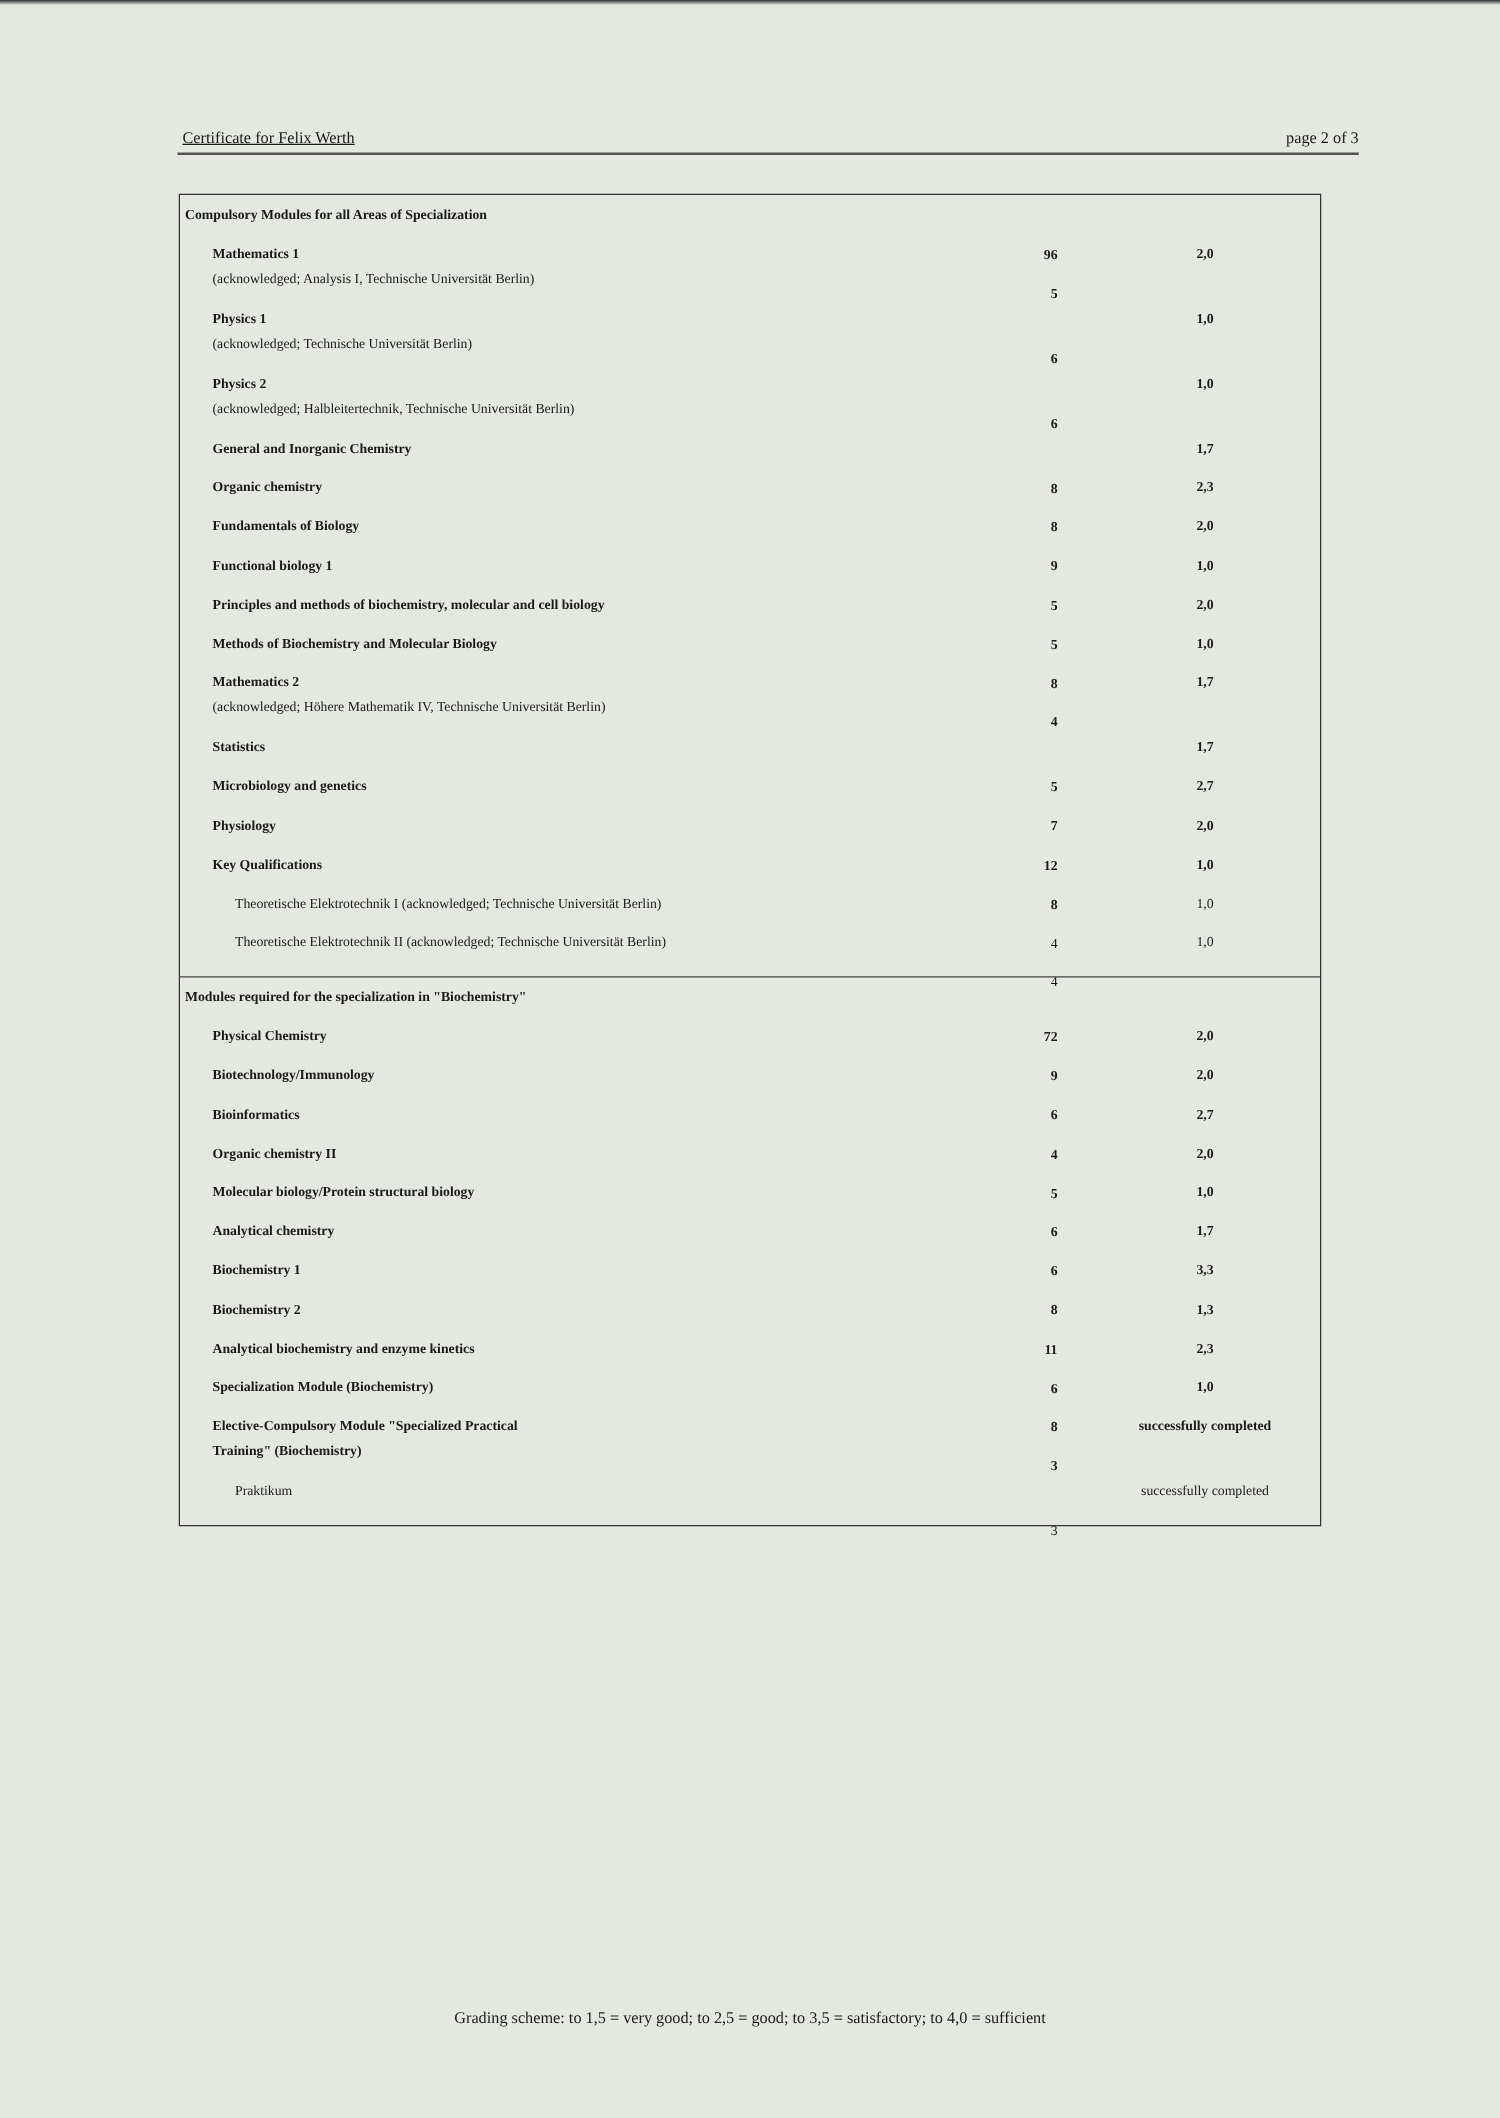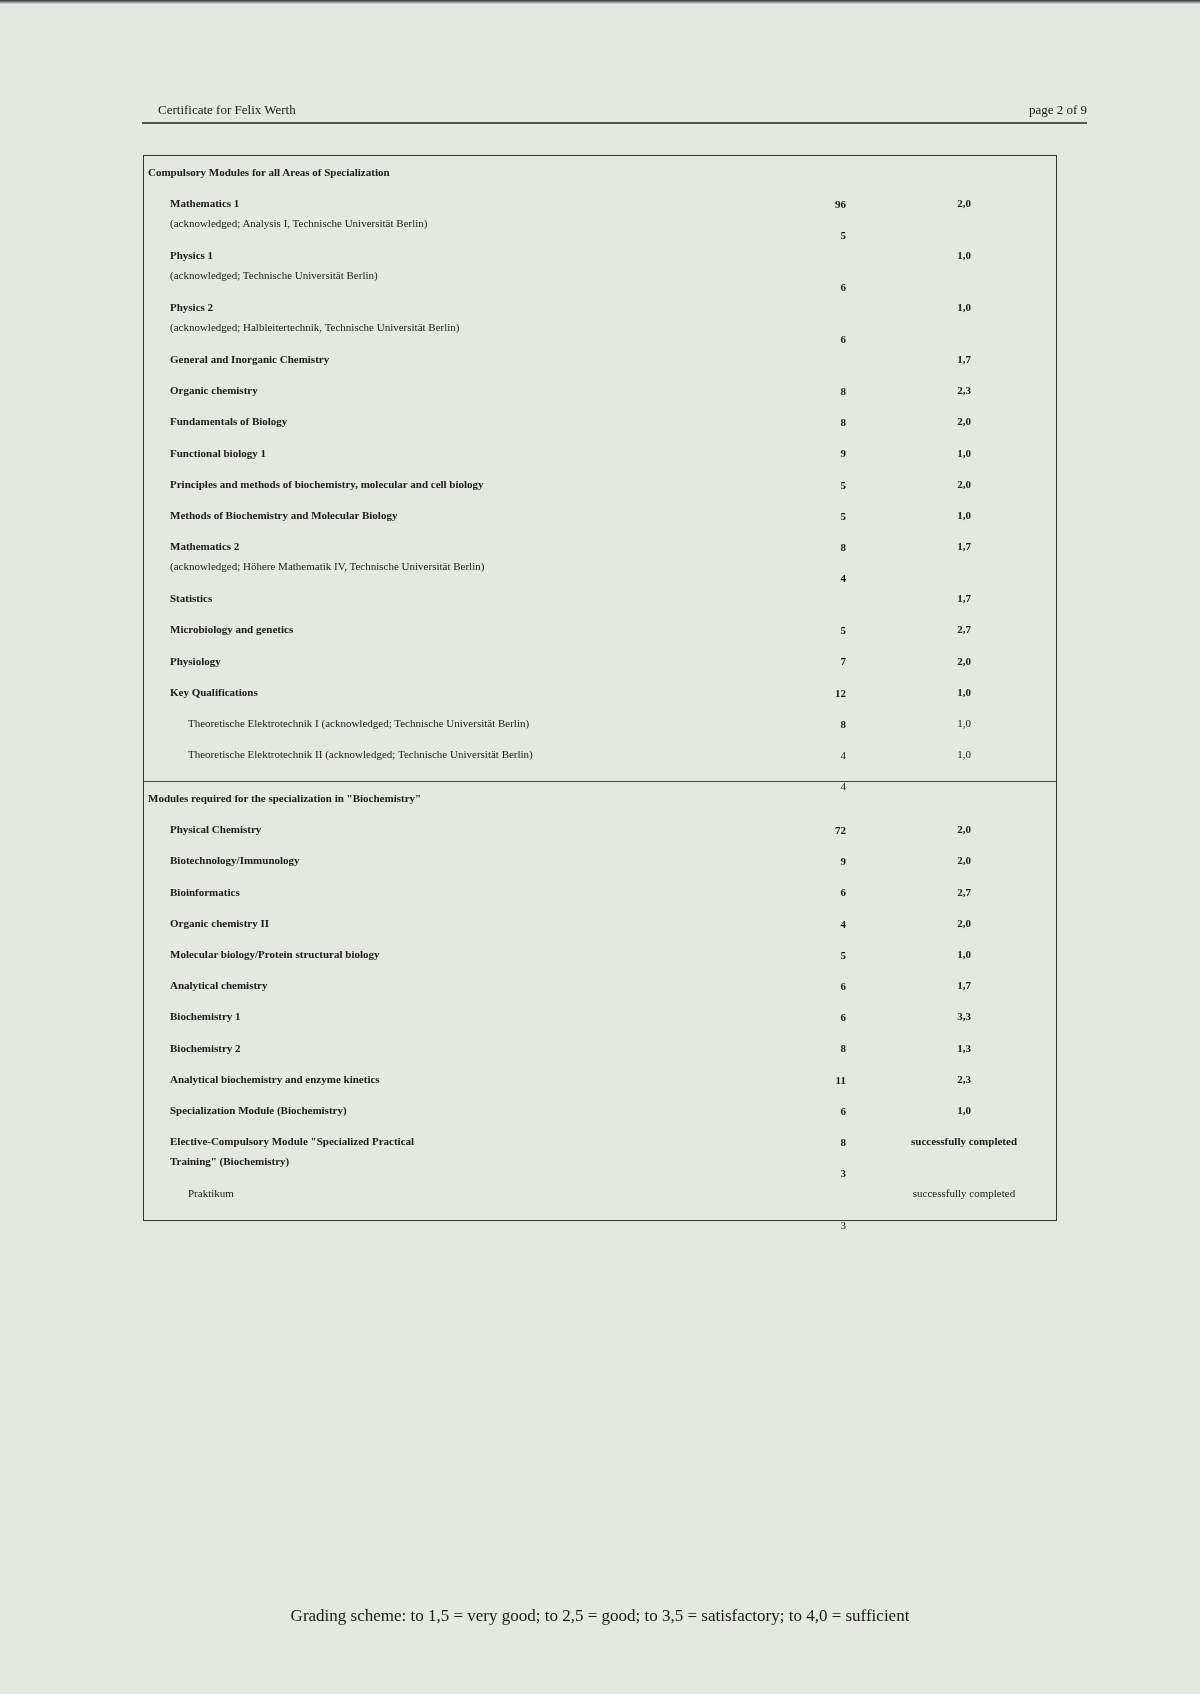--- a/index.html
+++ b/index.html
@@ -13,21 +13,21 @@
   }
   .topshadow {
     position: absolute; left: 0; top: 0; width: 1200px; height: 4px;
     background: linear-gradient(#2a2f33, #e4e8e0);
   }
   .page-header {
     position: absolute; left: 142px; top: 100px; width: 945px; height: 22px;
     border-bottom: 2px solid #555;
     font-size: 13px;
   }
-  .page-header .left { position: absolute; left: 16px; top: 2px; }
+  .page-header .left { position: absolute; left: 4px; top: 2px; text-decoration: underline; }
   .page-header .right { position: absolute; right: 0; top: 2px; }
   .table {
     position: absolute; left: 143px; top: 155px; width: 914px;
     border: 1.5px solid #333;
     box-sizing: border-box;
   }
   .hdr {
     height: 32px; position: relative;
     border-bottom: 2px solid #333;
     font-weight: bold; font-size: 14.5px;
@@ -38,31 +38,31 @@
   .row { position: relative; font-size: 11px; }
   .row .title { position: absolute; left: 26px; top: 0; font-weight: bold; line-height: 20px; }
   .row .sub { position: absolute; left: 26px; font-weight: normal; line-height: 20px; }
   .row .credits { position: absolute; left: 642px; width: 60px; text-align: right; top: 0; font-weight: bold; line-height: 20px; margin-top: 32px; }
   .row .grade { position: absolute; left: 730px; width: 180px; text-align: center; top: 0; font-weight: bold; line-height: 20px; }
   .row.plain .title { font-weight: normal; left: 44px; }
   .row.plain .credits, .row.plain .grade { font-weight: normal; }
   .row.sechead .title { left: 4px; }
   .footer {
     position: absolute; left: 0; width: 1200px; top: 1606px;
-    text-align: center; font-size: 17px;
+    text-align: center; font-size: 13px;
   }
 </style>
 </head>
 <body>
 
 <div class="topshadow"></div>
 
 <div class="page-header">
   <span class="left">Certificate for Felix Werth</span>
-  <span class="right">page 2 of 9</span>
+  <span class="right">page 2 of 3</span>
 </div>
 
 <div class="table">
   <div id="sections">
       <div class="section" style="padding-top: 6px; padding-bottom: 6px;">
         <div class="row sechead" style="height: 31px;">
           <span class="title">Compulsory Modules for all Areas of Specialization</span>
           <span class="credits">96</span>
         </div>
         <div class="row" style="height: 52px;">

